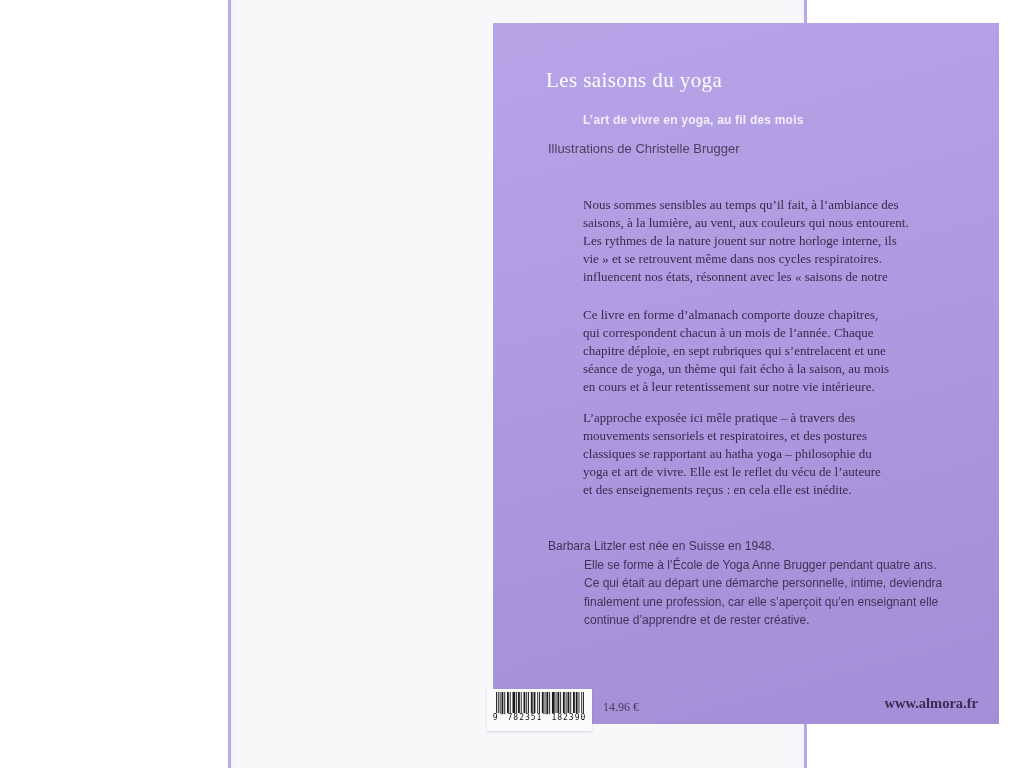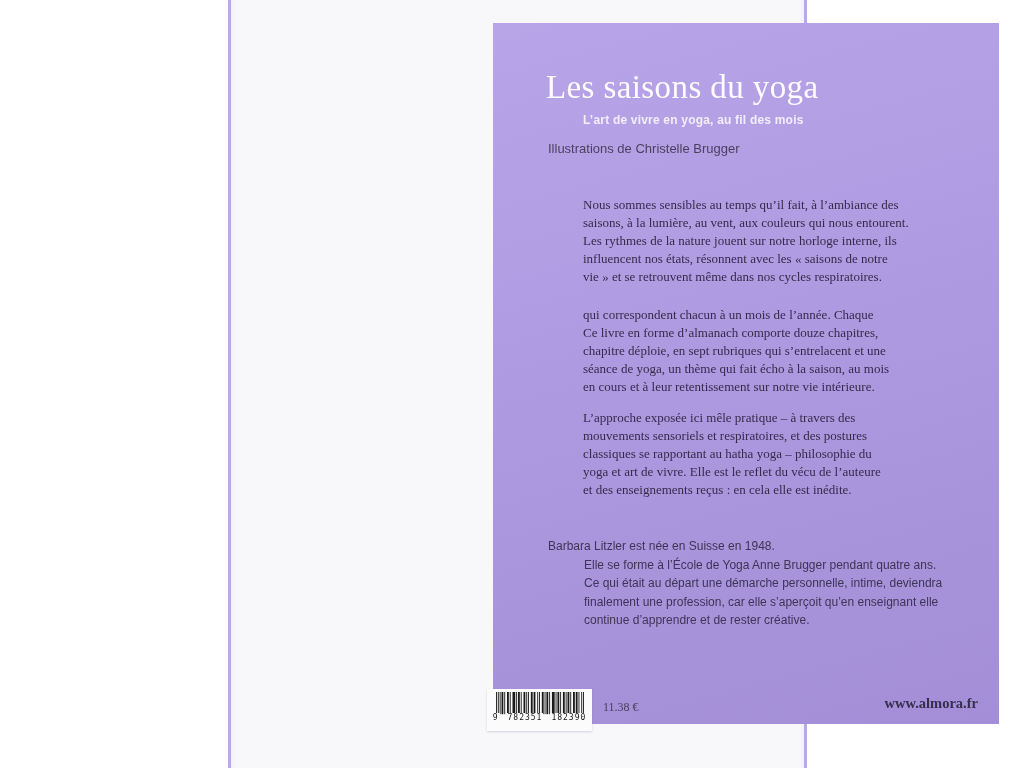--- a/index.html
+++ b/index.html
@@ -15,21 +15,21 @@
     box-shadow:0 0 6px rgba(120,100,170,0.08) inset;
   }
   
   .cover{
     position:absolute;left:262px;top:31px;width:506px;height:701px;
     background:linear-gradient(165deg,#b8a5e8 0%,#ae9ae0 45%,#a38ed7 100%);
   }
   .cover *{position:absolute;}
   .title{
     left:53px;top:46px;
-    font-family:"Liberation Serif",serif;font-size:33px;font-weight:400;
+    font-family:"Liberation Serif",serif;font-size:21px;font-weight:400;
     line-height:1.1;color:#fdfcff;letter-spacing:0.4px;white-space:nowrap;
   }
   .subtitle{
     left:90px;top:90px;
     font-size:12px;font-weight:600;color:#f2edfa;letter-spacing:0.2px;white-space:nowrap;
   }
   .illus{
     left:55px;top:118px;
     font-size:13px;font-weight:400;color:#4a4160;white-space:nowrap;
   }
@@ -81,26 +81,26 @@
 
       <div class="title">Les saisons du yoga</div>
       <div class="subtitle">L’art de vivre en yoga, au fil des mois</div>
       <div class="illus">Illustrations de Christelle Brugger</div>
 
       <div class="synopsis">
         <div class="para para-1">
           <span class="syn-line">Nous sommes sensibles au temps qu’il fait, à l’ambiance des</span>
           <span class="syn-line">saisons, à la lumière, au vent, aux couleurs qui nous entourent.</span>
           <span class="syn-line">Les rythmes de la nature jouent sur notre horloge interne, ils</span>
+          <span class="syn-line">vie » et se retrouvent même dans nos cycles respiratoires.</span>
           <span class="syn-line">influencent nos états, résonnent avec les « saisons de notre</span>
-          <span class="syn-line">vie » et se retrouvent même dans nos cycles respiratoires.</span>
         </div>
         <div class="para para-2">
+          <span class="syn-line">Ce livre en forme d’almanach comporte douze chapitres,</span>
           <span class="syn-line">qui correspondent chacun à un mois de l’année. Chaque</span>
-          <span class="syn-line">Ce livre en forme d’almanach comporte douze chapitres,</span>
           <span class="syn-line">chapitre déploie, en sept rubriques qui s’entrelacent et une</span>
           <span class="syn-line">séance de yoga, un thème qui fait écho à la saison, au mois</span>
           <span class="syn-line">en cours et à leur retentissement sur notre vie intérieure.</span>
         </div>
         <div class="para para-3">
           <span class="syn-line">L’approche exposée ici mêle pratique – à travers des</span>
           <span class="syn-line">mouvements sensoriels et respiratoires, et des postures</span>
           <span class="syn-line"><span class="ital-wrap" style="position:static">classiques se rapportant au </span><span class="ital">hatha yoga</span><span style="position:static"> – philosophie du</span></span>
           <span class="syn-line">yoga et art de vivre. Elle est le reflet du vécu de l’auteure</span>
           <span class="syn-line">et des enseignements reçus : en cela elle est inédite.</span>
@@ -155,18 +155,18 @@
               <rect x="95" y="0" width="1" height="28"></rect>
           </g>
         </svg>
         <div class="barcode-digits">
           <span>9</span>
           <span>782351</span>
           <span>182390</span>
         </div>
       </div>
 
-      <div class="price">11.38 €</div>
+      <div class="price">14.96 €</div>
       <div class="website">www.almora.fr</div>
 
     </div>
   </div>
 </div>
 
 </body></html>

